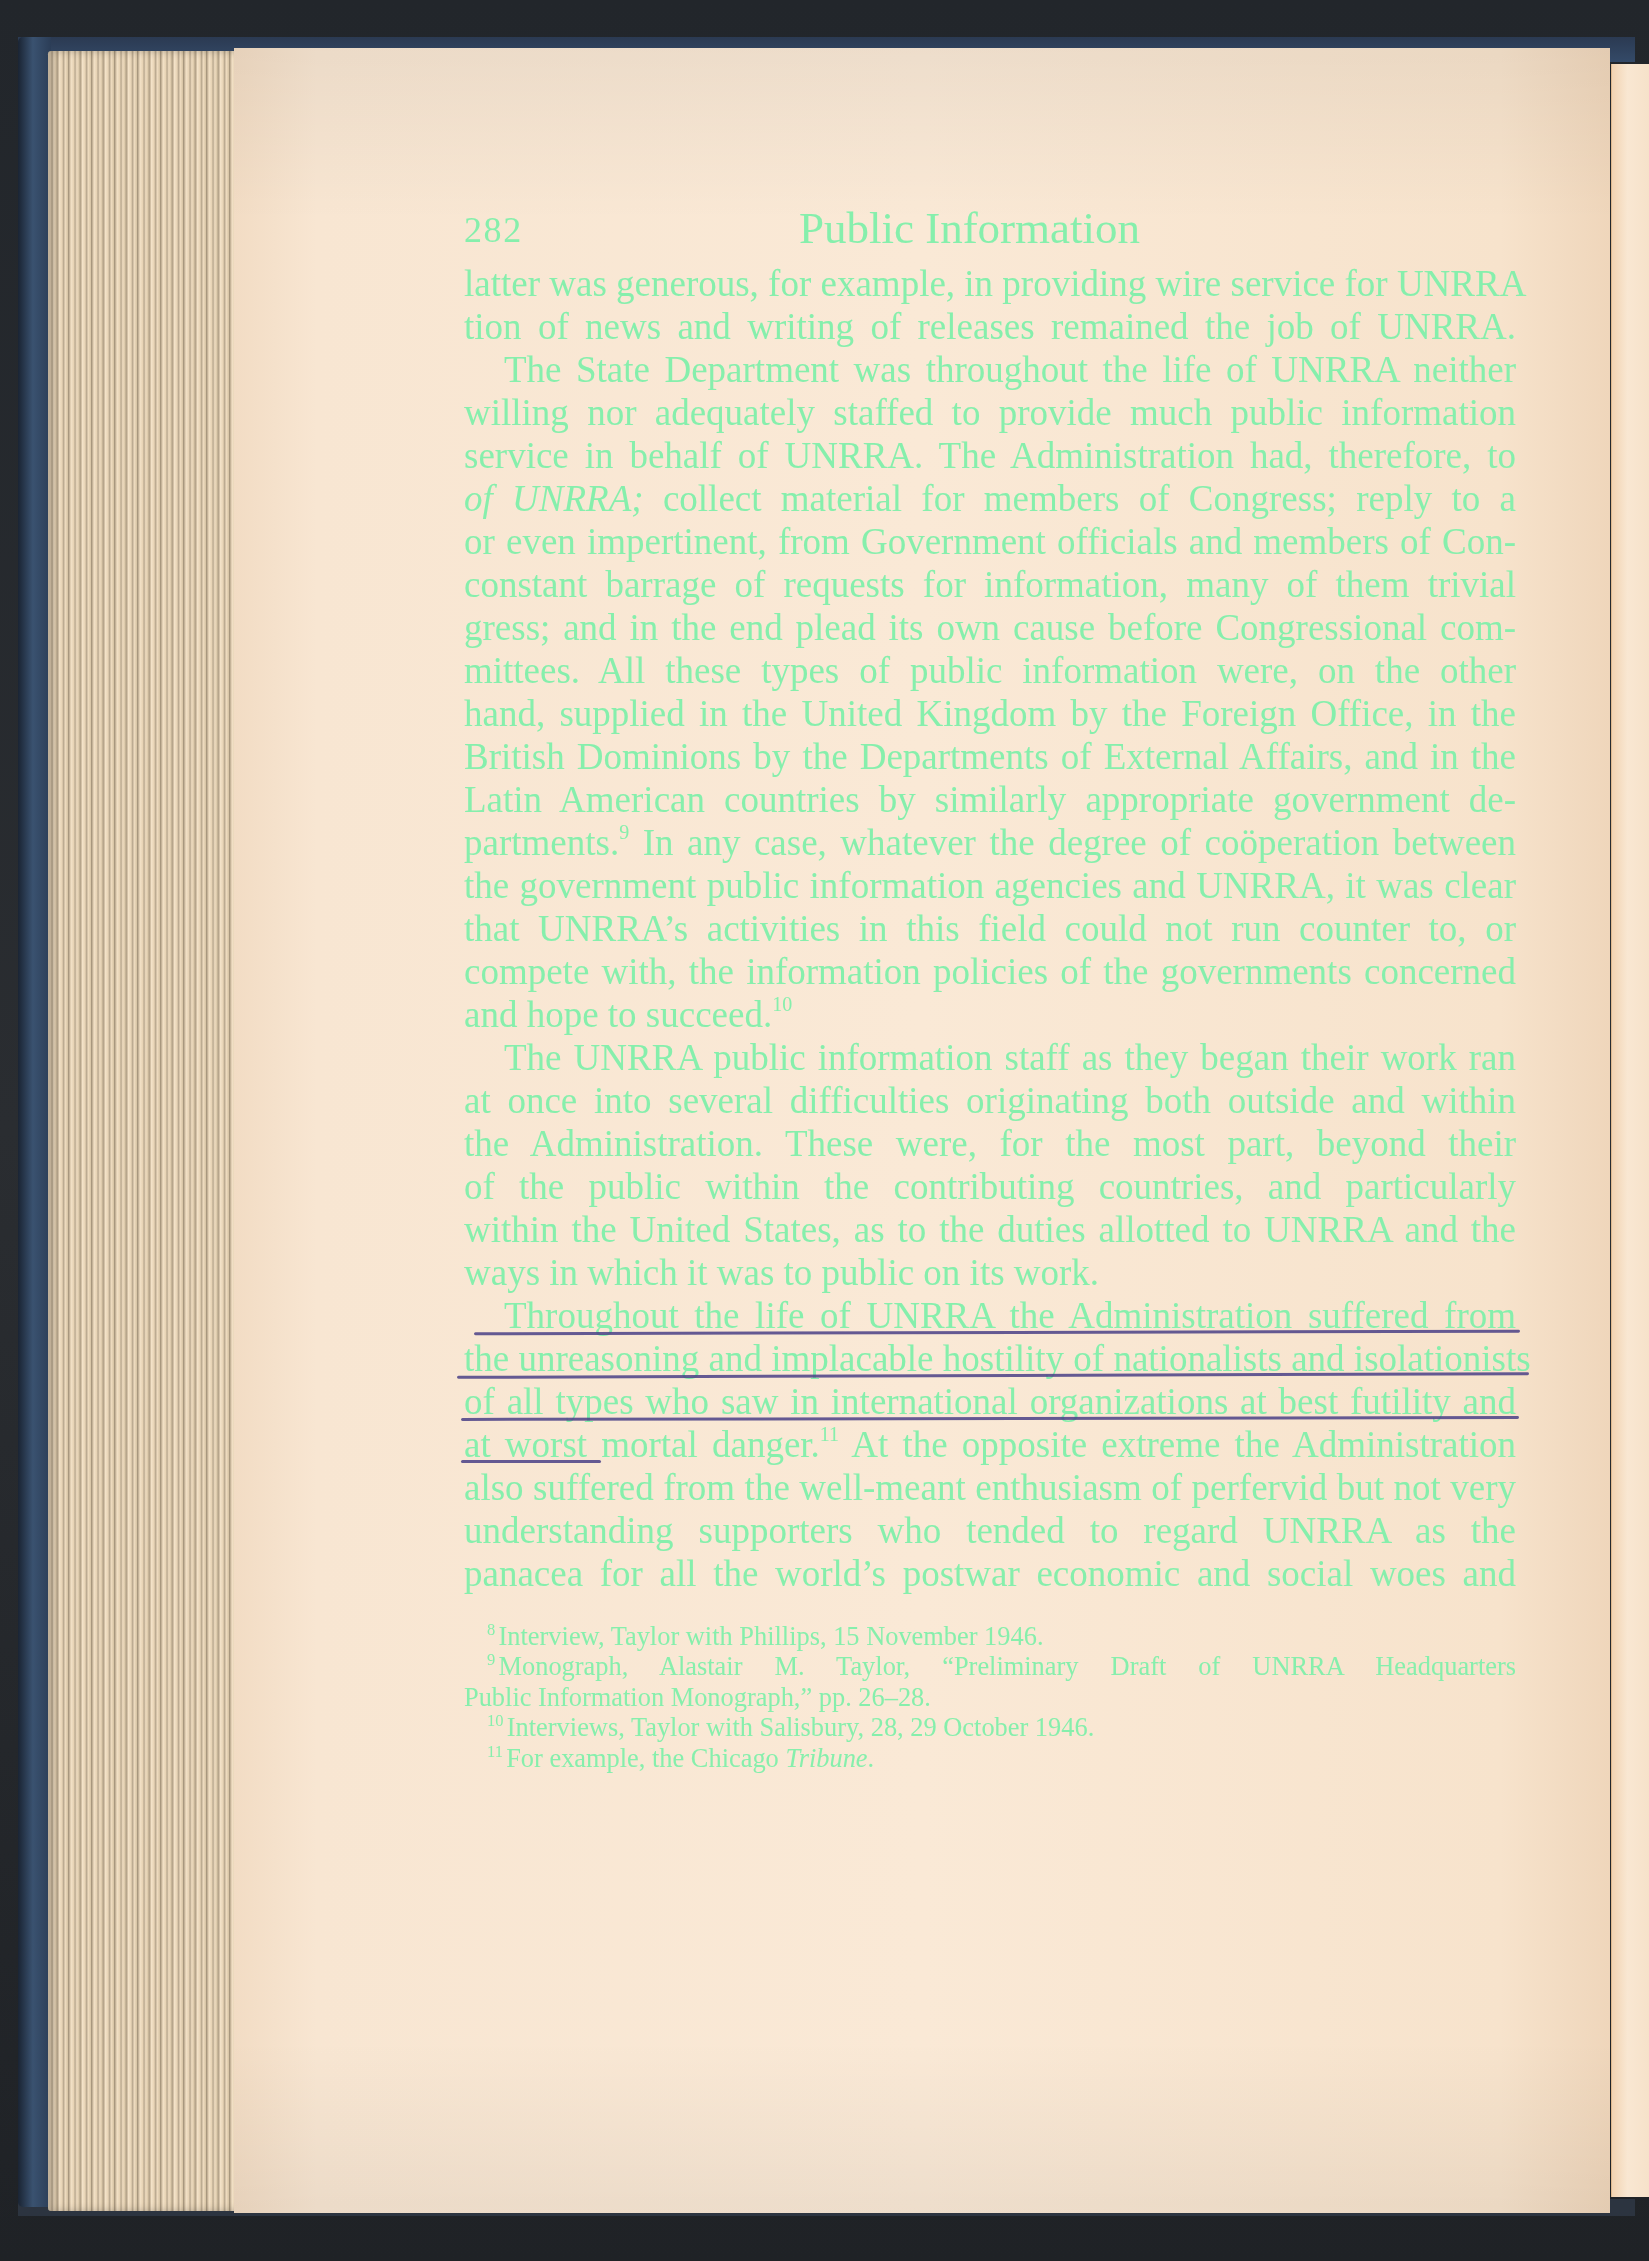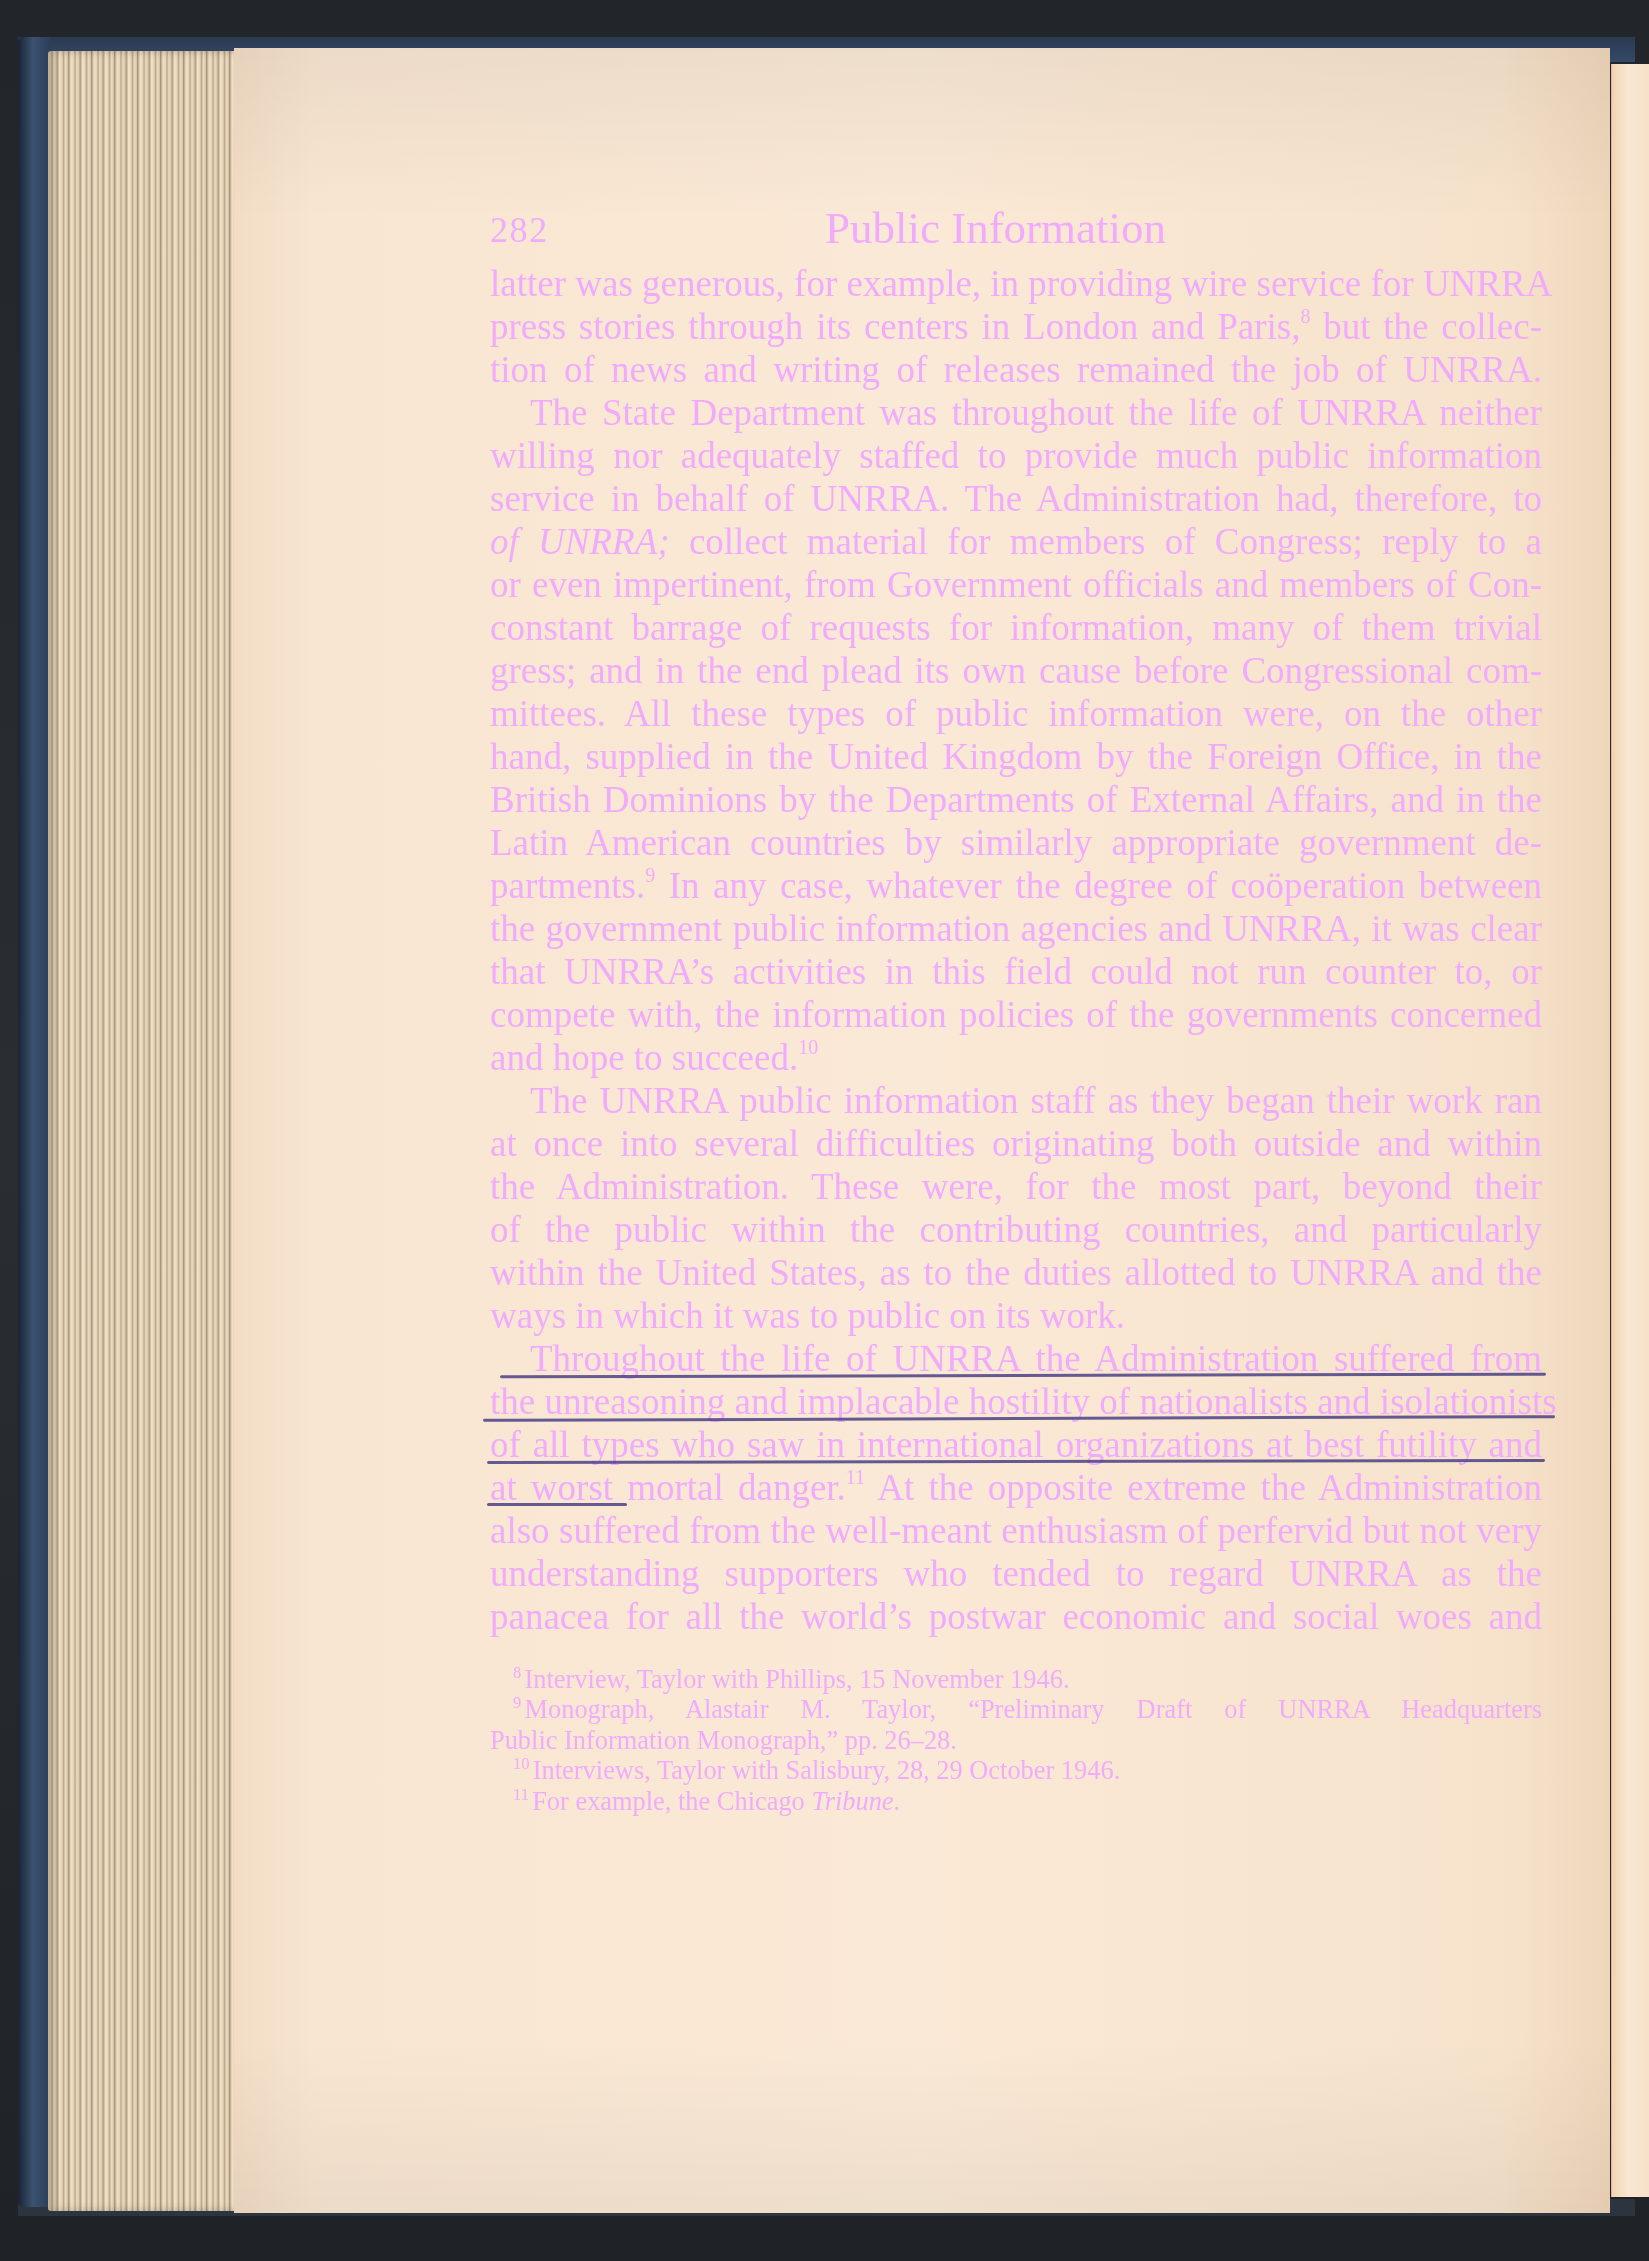--- a/index.html
+++ b/index.html
@@ -82,24 +82,24 @@
       left: 1611px;
       top: 64px;
       width: 39px;
       height: 2133px;
       background: linear-gradient(90deg, #f2d3b2 0%, #f9e7d2 40%, #f6e1c9 100%);
       border-left: 1.6px solid #e0b98f;
     }
 
     .content {
       position: absolute;
-      left: 490px;
+      left: 464px;
       top: 202px;
       width: 1052px;
-      color: #f0abfc;
+      color: #86efac;
     }
     .running-head {
       position: relative;
       height: 58px;
       margin-bottom: 1.6px;
     }
     .page-number {
       position: absolute;
       left: 0;
       top: 6.6px;
@@ -180,21 +180,20 @@
 <div class="content">
   <div class="running-head">
     <span class="page-number">282</span>
     <span class="chapter-title">Public Information</span>
   </div>
 
   <div class="body-text">
 
     <div>
       <span class="line">latter was generous, for example, in providing wire service for UNRRA</span>
-      <span class="line"><span>press stories through its centers in London and Paris,</span><sup>8</sup><span> but the collec-</span></span>
       <span class="line">tion of news and writing of releases remained the job of UNRRA.</span>
     </div>
 
     <div>
       <span class="line indent">The State Department was throughout the life of UNRRA neither</span>
       <span class="line">willing nor adequately staffed to provide much public information</span>
       <span class="line">service in behalf of UNRRA. The Administration had, therefore, to</span>
       <span class="line"><em>of UNRRA;</em><span> collect material for members of Congress; reply to a</span></span>
       <span class="line">or even impertinent, from Government officials and members of Con-</span>
       <span class="line">constant barrage of requests for information, many of them trivial</span>

